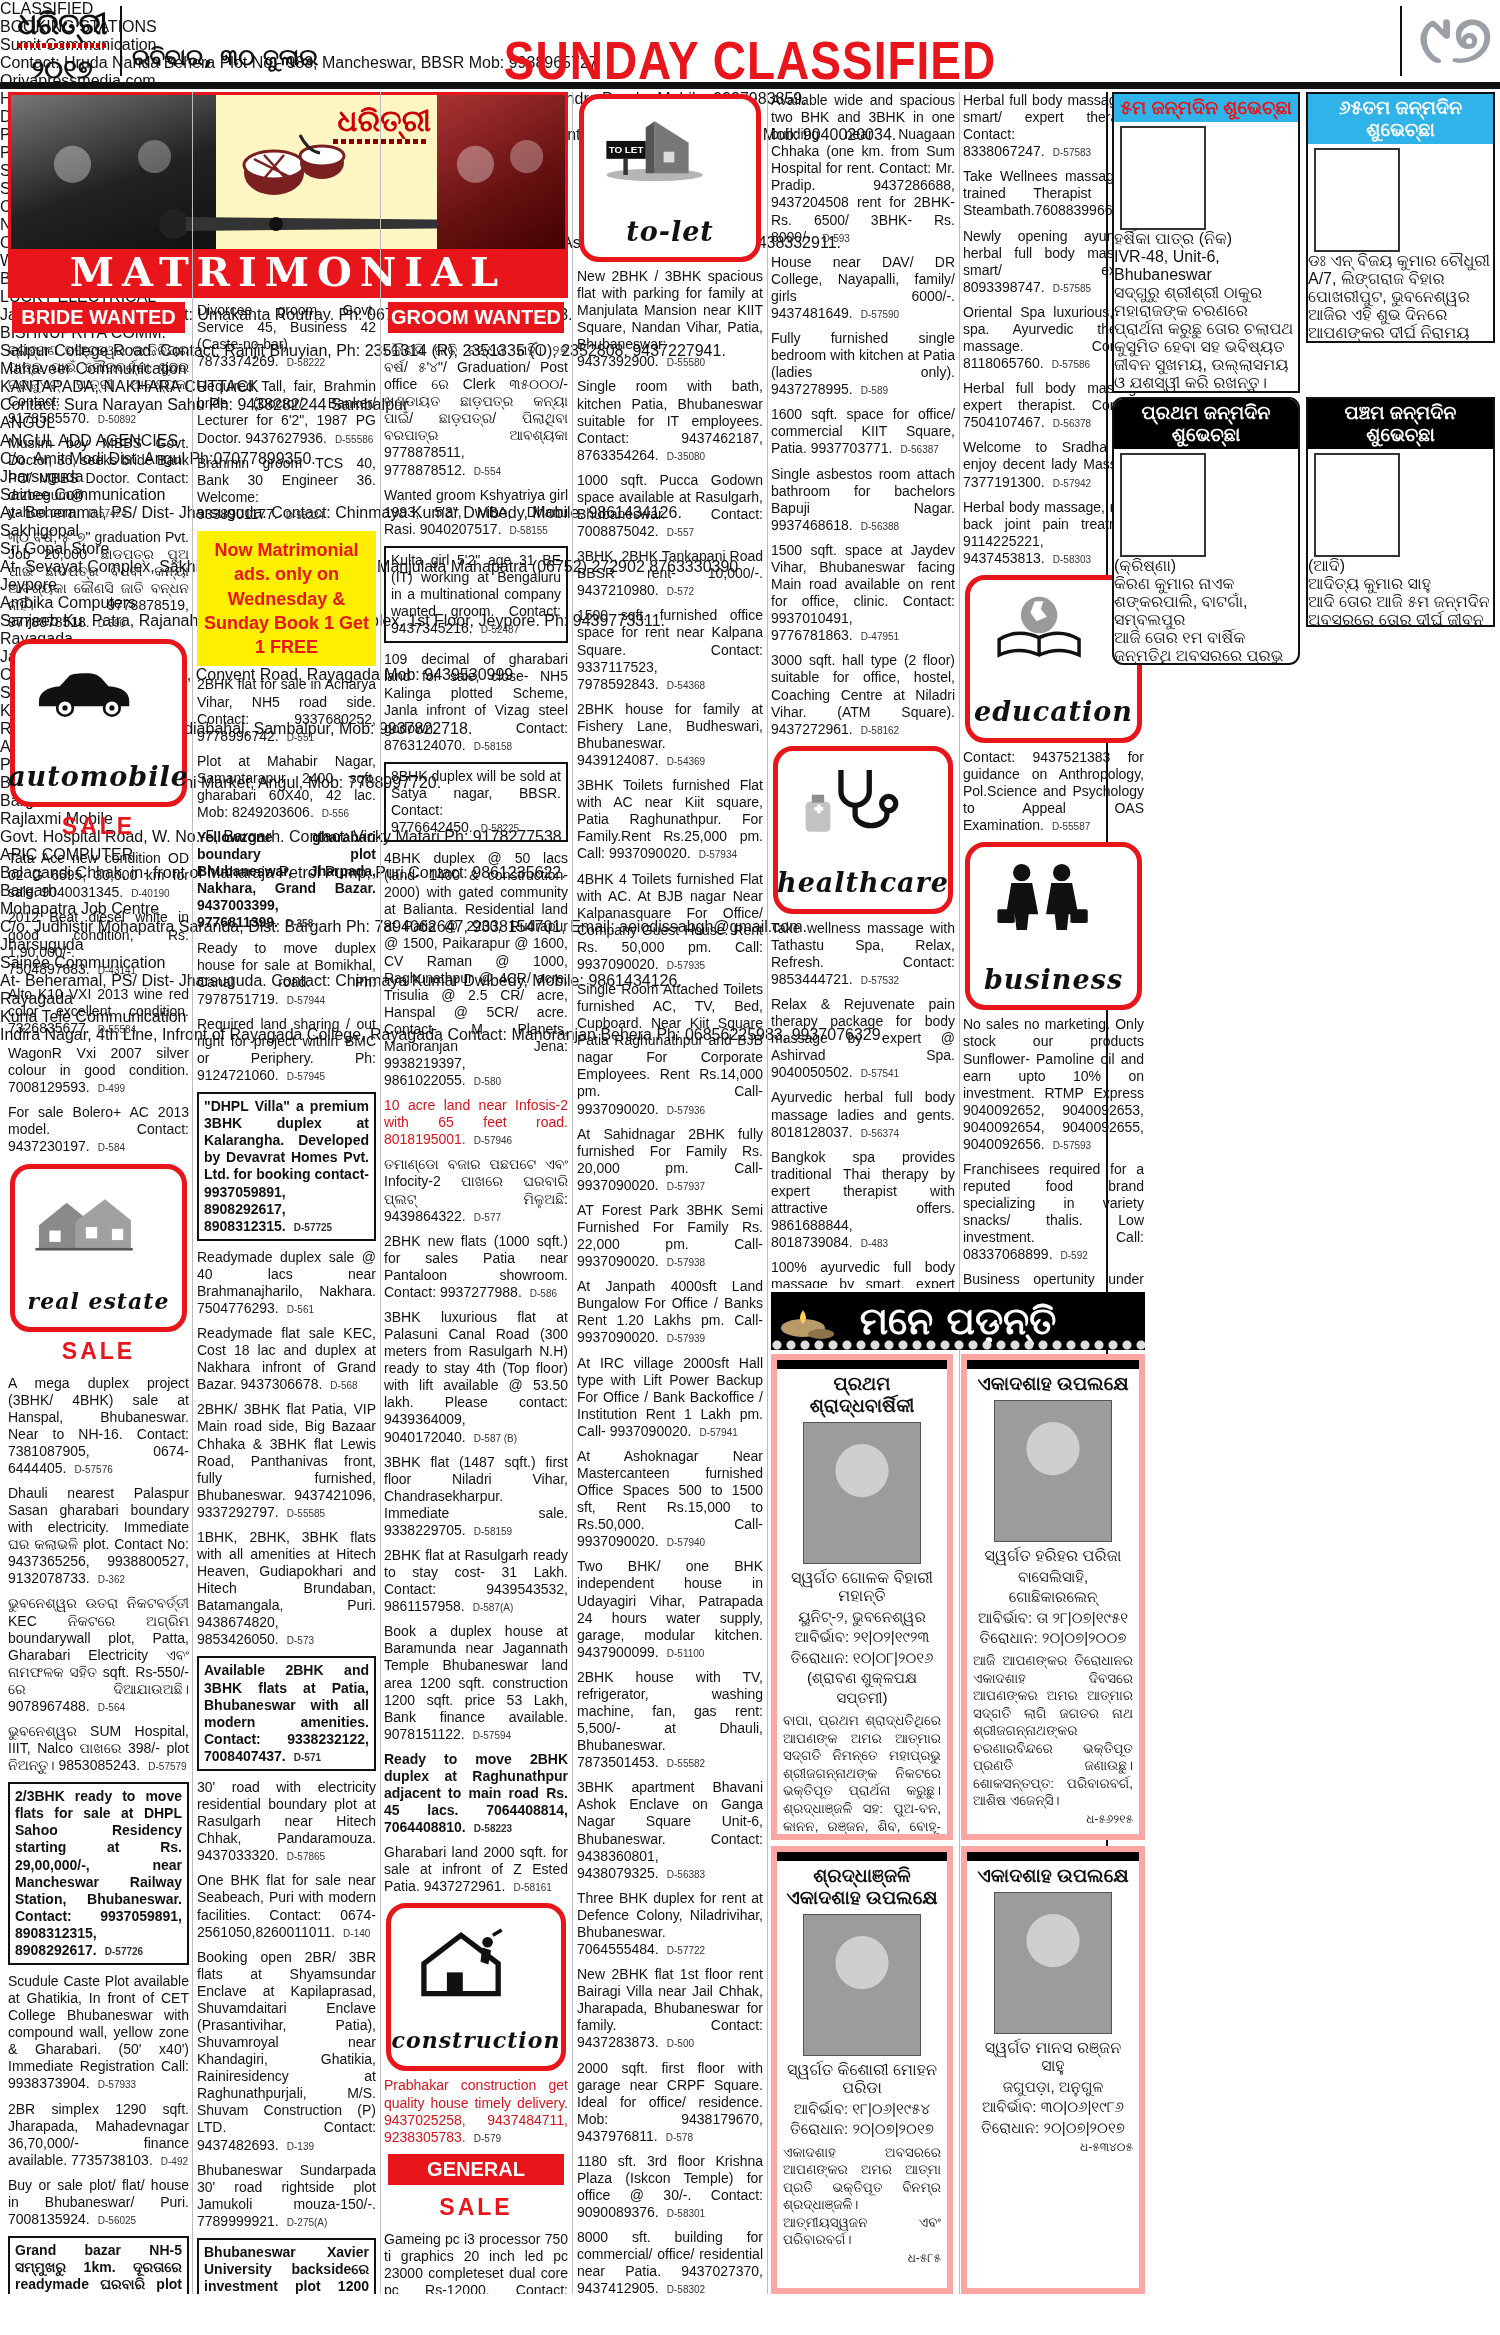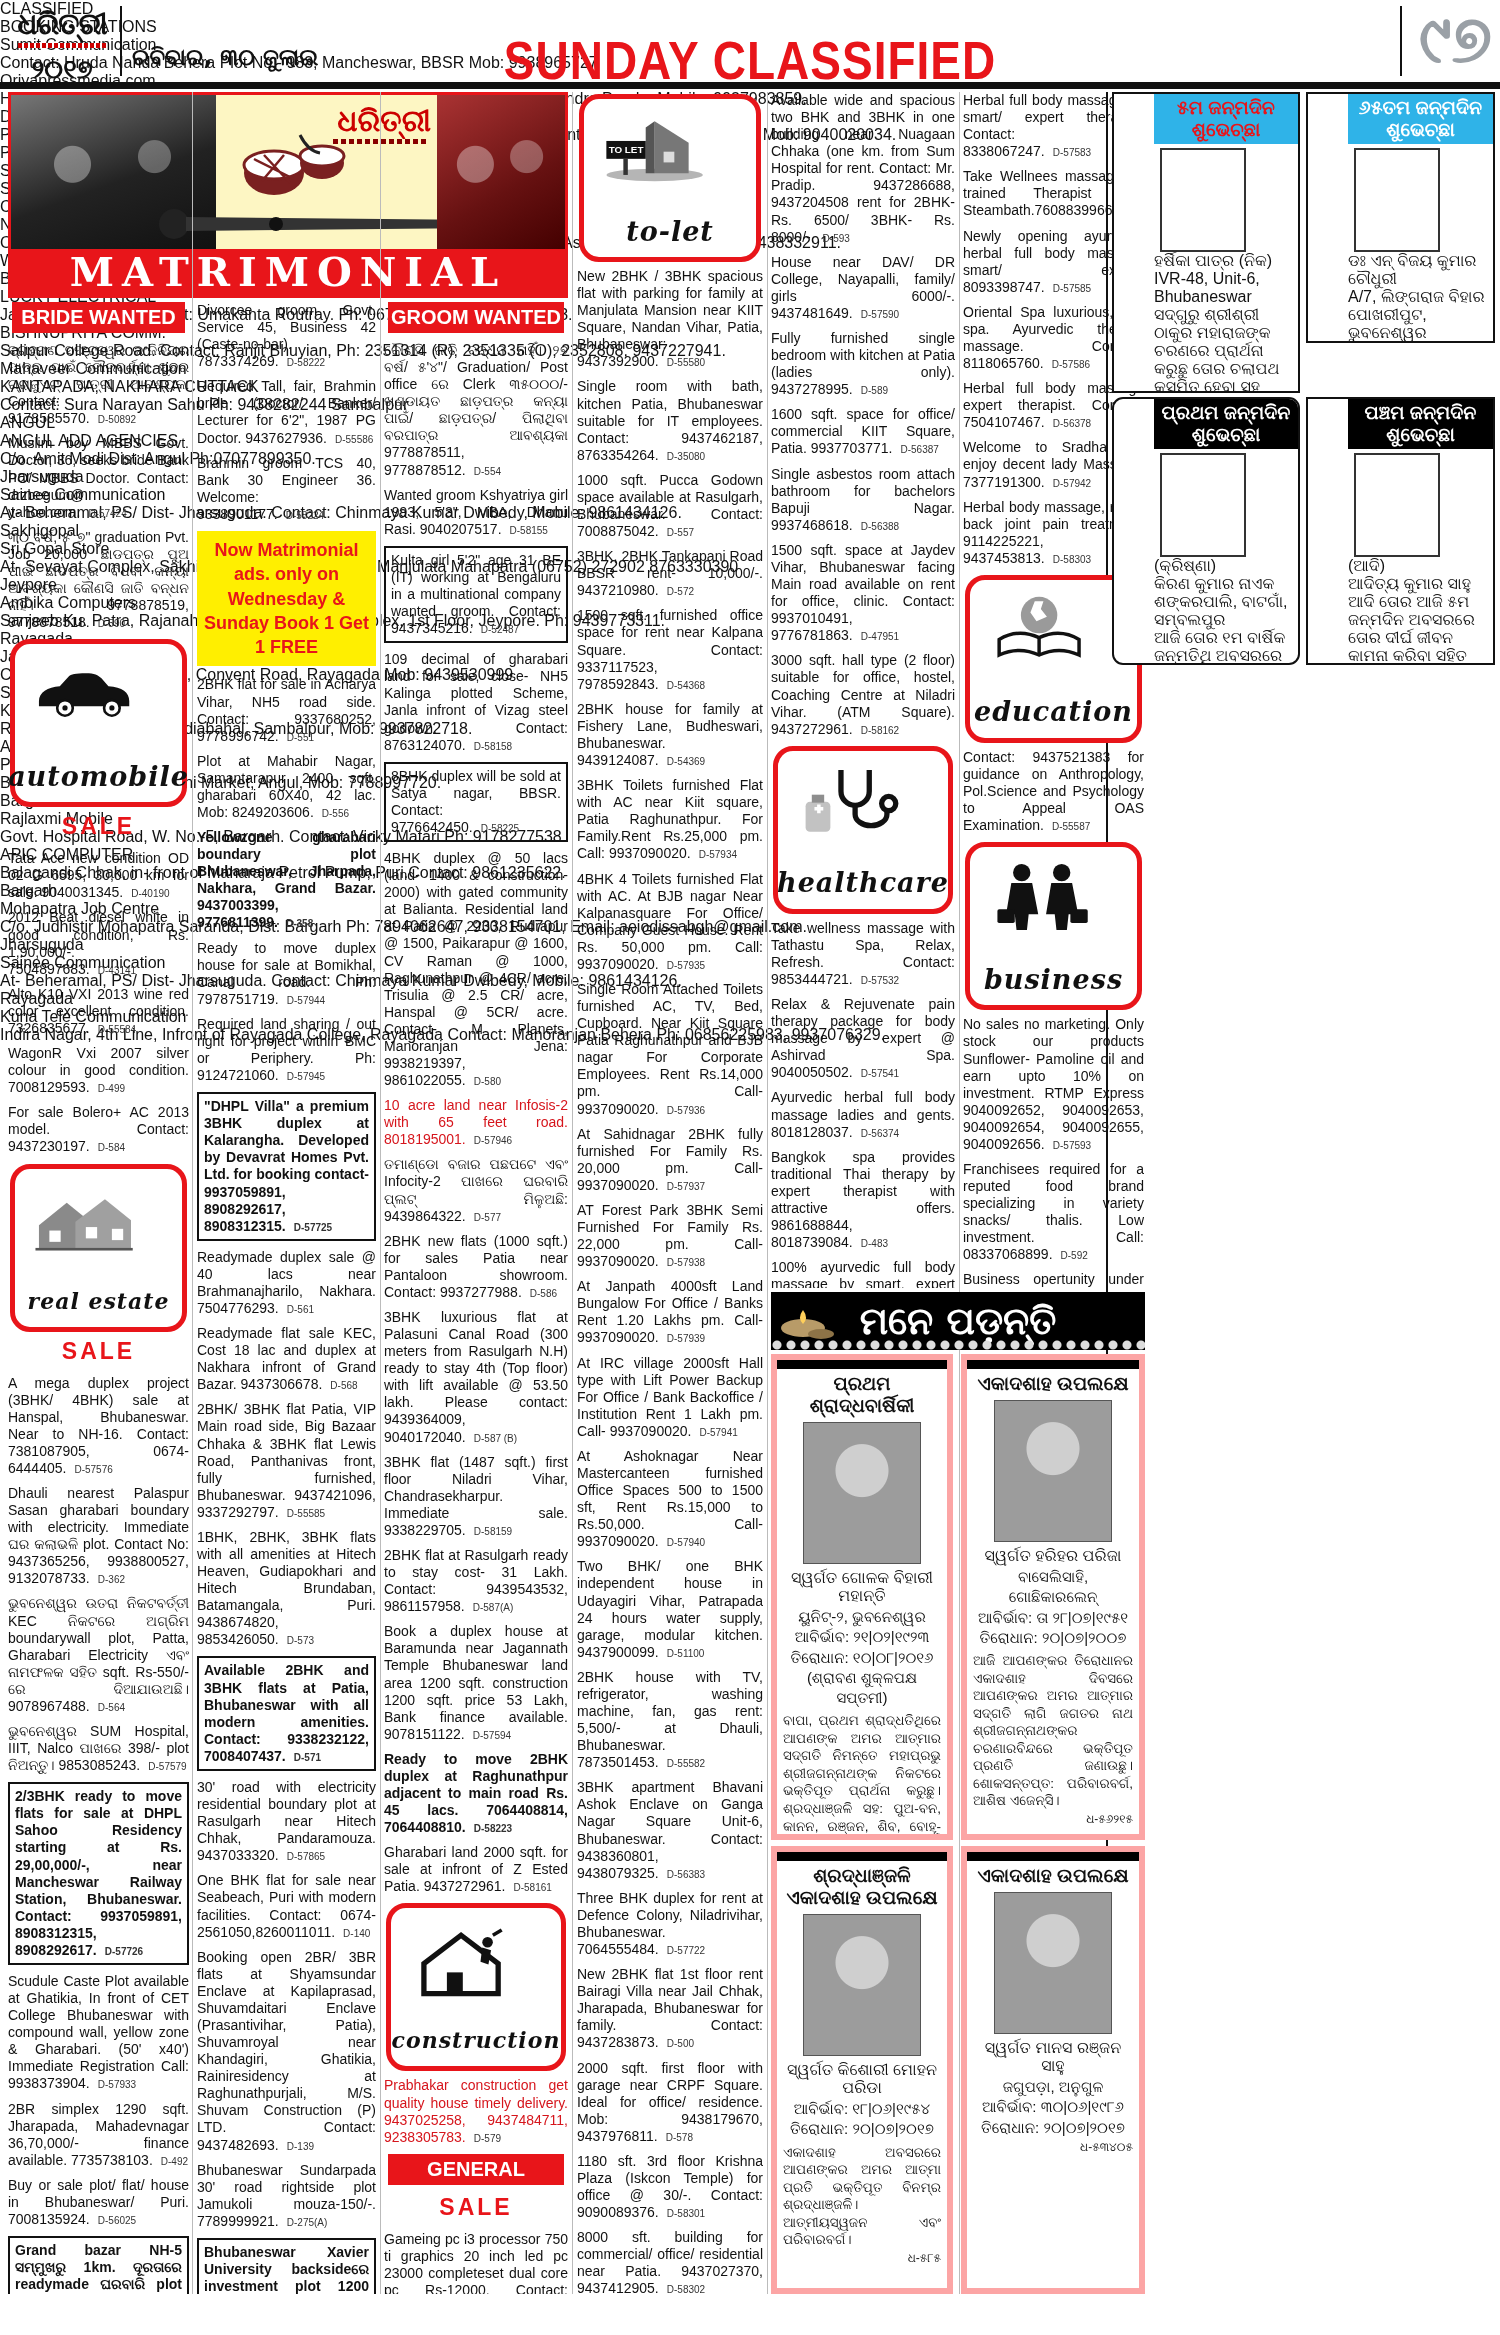--- a/index.html
+++ b/index.html
@@ -74,21 +74,21 @@
   .obit .topbar { height:9px; background:#000; margin:0 -6px 4px; }
   .obit .oh { text-align:center; font-weight:700; font-size:19px; }
   .obit .ophoto { width:118px; height:142px; margin:5px auto; border:1px solid #555;
       background:radial-gradient(circle at 50% 34%, #cfcfcf 0 26px, #9c9c9c 27px 100%); }
   .obit .oname { text-align:center; font-weight:400; font-size:16px; margin:2px 0; }
   .obit .oline { text-align:center; font-size:15px; line-height:1.35; }
   .obit .obody { font-size:13.5px; line-height:1.3; text-align:justify; margin-top:4px; }
   .obit .oid { text-align:right; font-size:12px; margin-top:2px; }
 
   
-  .bday { position:absolute; border:2px solid #111; overflow:hidden; background:#fff;padding-left:40px; }
+  .bday { position:absolute; border:2px solid #111; overflow:hidden; background:#fff; }
   .bday .bh { text-align:center; font-weight:700; font-size:19px; padding:3px 0; }
   .bday.c1 .bh { background:#2fb3e8; color:#e8151a; }
   .bday.c2 .bh { background:#2fb3e8; color:#fff; }
   .bday.bw .bh { background:#000; color:#fff; }
   .bday .brow { display:flex; padding:4px 6px 0; align-items:flex-start; }
   .bday .bphoto { width:86px; height:104px; border:2px solid #333; flex:0 0 auto; }
   .bday.c1 .bphoto { background:radial-gradient(circle at 50% 40%, #e9b astray; }
   .ph-girl  { background:radial-gradient(circle 20px at 50% 38%, #eab58c 0 20px, transparent 21px), linear-gradient(#3d7fd2 60%, #8c2f3e 60%); }
   .ph-man   { background:radial-gradient(circle 18px at 50% 30%, #caa18a 0 18px, transparent 19px), linear-gradient(#e8e4da 35%, #2d5ca8 35%); }
   .ph-baby  { background:radial-gradient(circle 20px at 50% 42%, #e4e4e4 0 20px, transparent 21px), linear-gradient(#777 ,#444); }
@@ -447,21 +447,21 @@
       <div class="bh">ପ୍ରଥମ ଜନ୍ମଦିନ ଶୁଭେଚ୍ଛା</div>
       <div class="brow">
         <div class="bphoto ph-baby"></div>
         <div class="flowers gray"></div>
       </div>
       <div class="bnick">(କ୍ରିଷ୍ଣା)</div>
       <div class="bname">କିରଣ କୁମାର ନାଏକ</div>
       <div class="baddr">ଶଙ୍କରପାଲି, ବାଟଗାଁ, ସମ୍ବଲପୁର</div>
       <div class="bbody">ଆଜି ତୋର ୧ମ ବାର୍ଷିକ ଜନ୍ମତିଥି ଅବସରରେ ପ୍ରଭୁ ଶ୍ରୀଜଗନ୍ନାଥ ତୋର ଚଲାପଥ କୁସୁମିତ କରନ୍ତୁ ତଥା ଯଶସ୍ୱୀ ଓ ଦୀର୍ଘାୟୁ କରନ୍ତୁ। ଶୁଭେଚ୍ଛା ସହ: ଅଜା-ନିଧୁ, ଆଈ-ହିନିମାନୀ, ମାଆ- ଓରଣା, ବାପା-ଜୟରାମ, କକା, ବାକୀ, ମାମୁଁ, ମାଇଁ ଏବଂ ବନ୍ଧୁ ଓ ପରିବାରବର୍ଗ।</div>
     </div>
-  <div class="bday bw" id="bday3" style="left:1306px;top:397px;width:189px;height:268px;">
+  <div class="bday bw" id="bday3" style="left:1306px;top:397px;width:189px;height:230px;">
       <div class="bh">ପଞ୍ଚମ ଜନ୍ମଦିନ ଶୁଭେଚ୍ଛା</div>
       <div class="brow">
         <div class="bphoto ph-boy"></div>
         <div class="flowers gray"></div>
       </div>
       <div class="bnick">(ଆଦି)</div>
       <div class="bname">ଆଦିତ୍ୟ କୁମାର ସାହୁ</div>
       <div class="bbody">ଆଦି ତୋର ଆଜି ୫ମ ଜନ୍ମଦିନ ଅବସରରେ ତୋର ଦୀର୍ଘ ଜୀବନ କାମନା କରିବା ସହିତ ତୋର ଉଜ୍ଜ୍ୱଳ ଭବିଷ୍ୟତ କାମନା କରୁଅଛୁ। ଶୁଭେଚ୍ଛା ସହ: ଓମ୍ ଭାଇ, ଜେଜେମା, ବାବା, ମାମା, ପିୟୁସା, ପିୟୁସୀ, ମଉସା, ମାଉସୀ, ଅଜା, ଆଈ, ମାମୁ, ମାଇଁ ଓ ସହ ପରିବାରବର୍ଗ।</div>
     </div>
 

